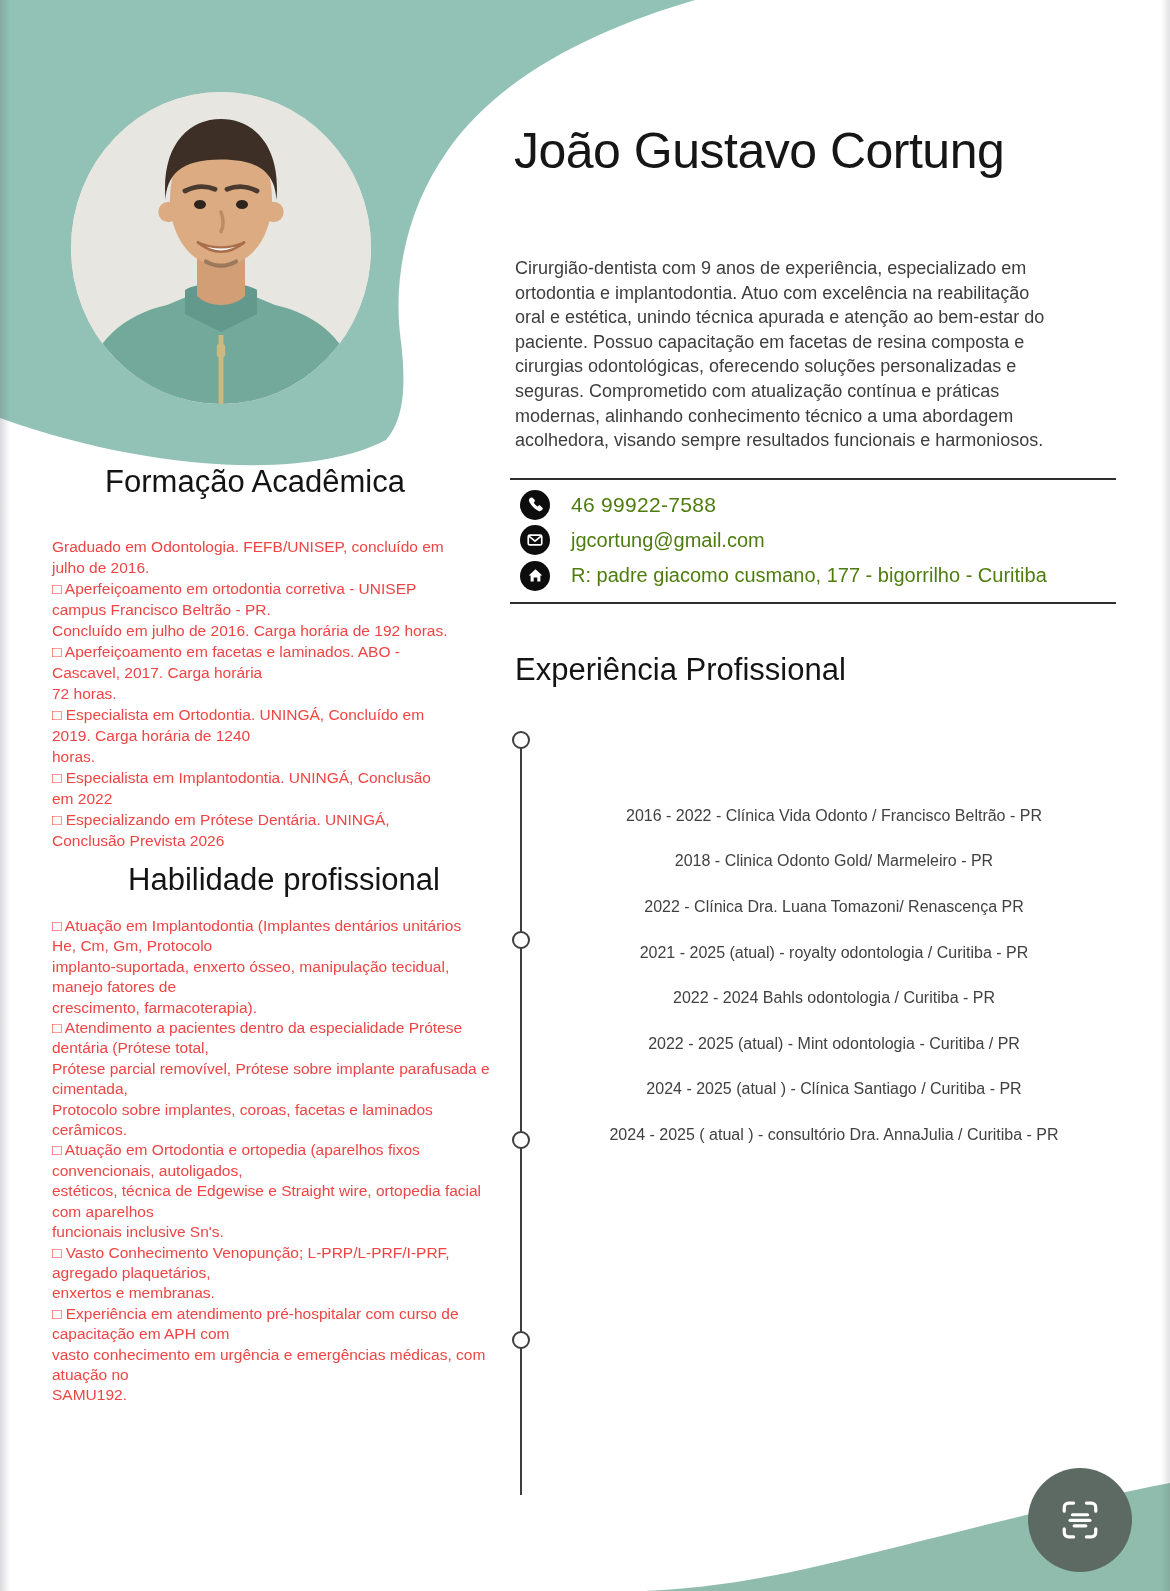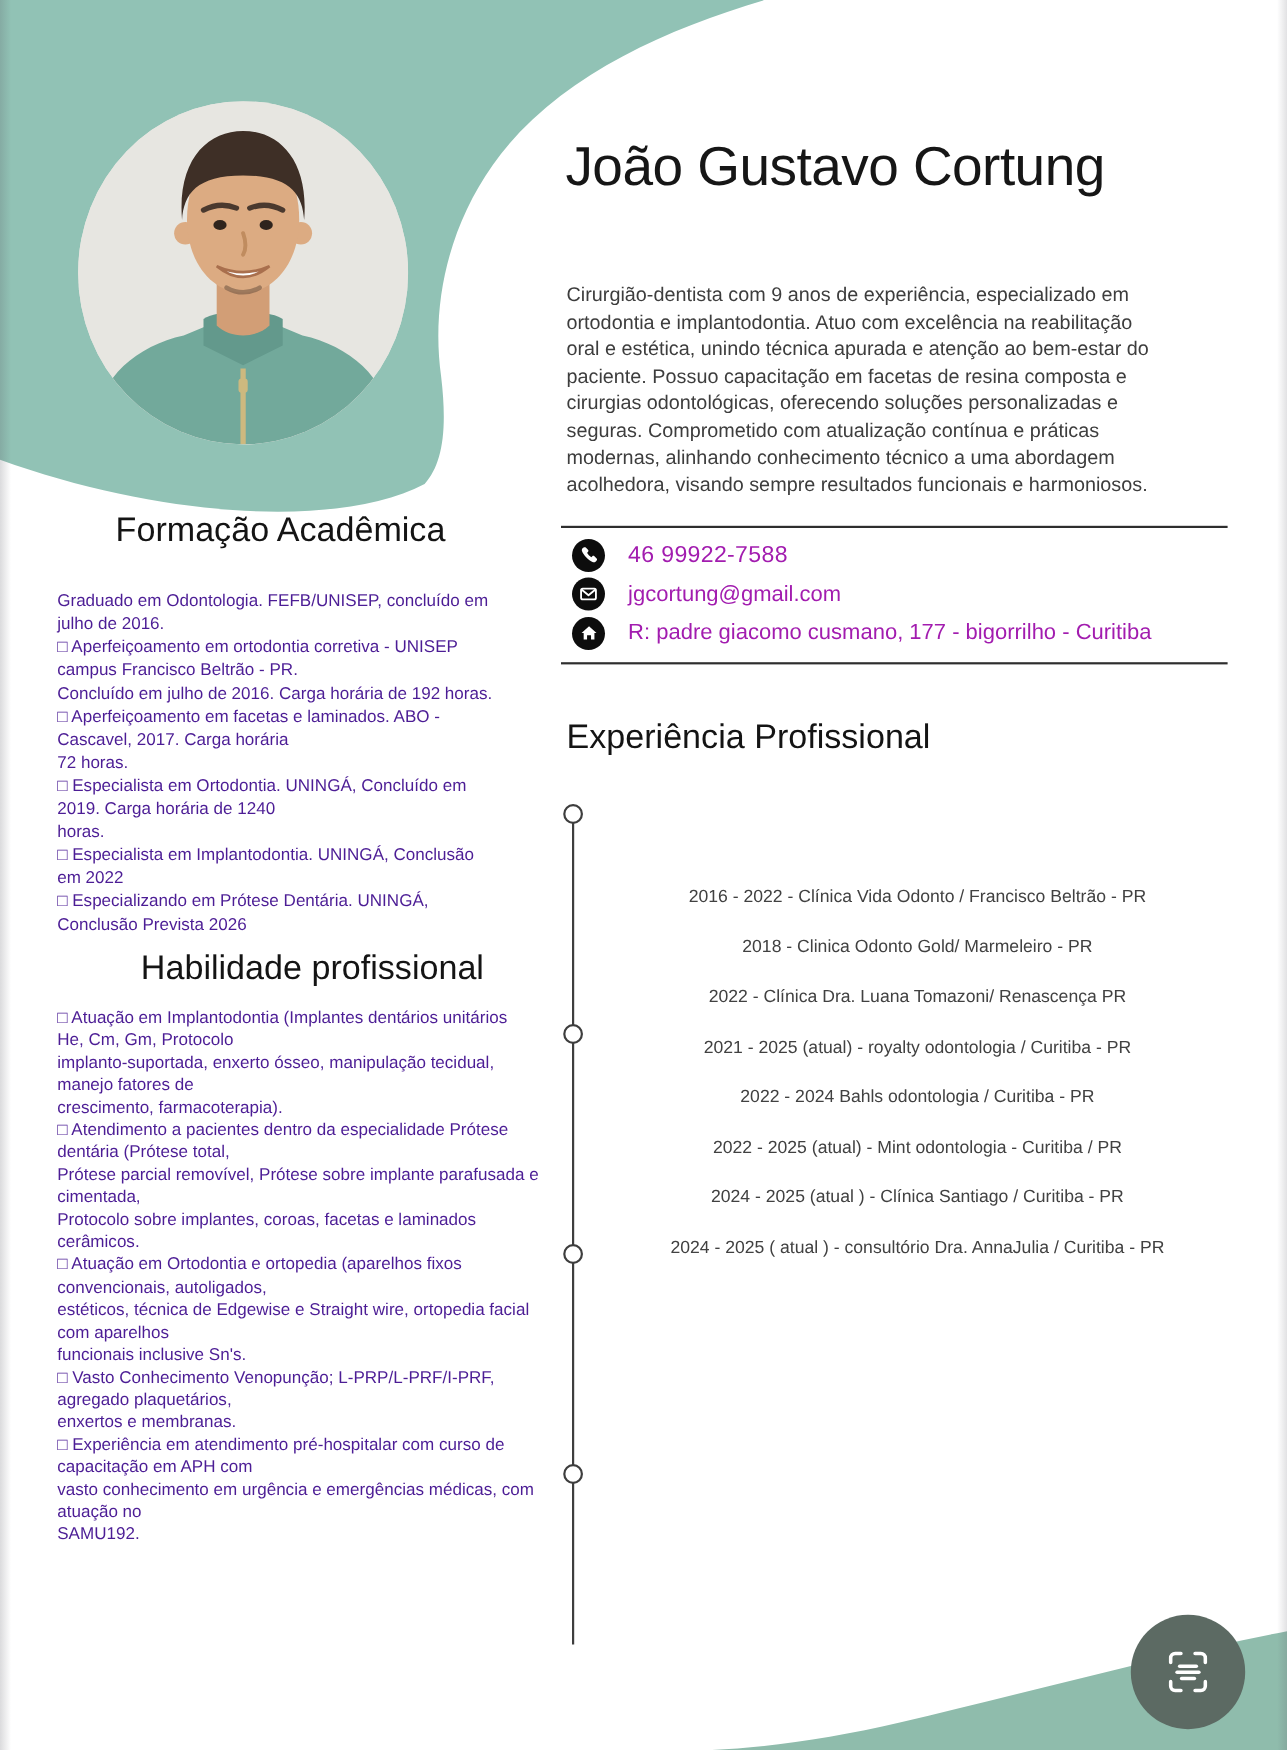--- a/index.html
+++ b/index.html
@@ -23,27 +23,27 @@
   .summary{
     position:absolute;left:515px;top:256px;width:600px;margin:0;
     font-size:18px;line-height:24.6px;color:#3d3d3d;white-space:pre-line;
   }
 
   .contact{position:absolute;left:510px;top:478px;width:606px;border-top:2px solid #2e2e2e;border-bottom:2px solid #2e2e2e;padding:7px 0 8px 0;}
   .c-row{display:flex;align-items:center;height:35.5px;}
   .c-ico{width:30px;height:30px;border-radius:50%;background:#0d0d0d;flex:0 0 30px;margin-left:10px;
          display:flex;align-items:center;justify-content:center;}
   .c-ico svg{display:block;}
-  .c-text{margin-left:21px;font-size:20px;color:#a21caf;text-align:right;}
+  .c-text{margin-left:21px;font-size:20px;color:#4d7c0f;text-align:right;}
   .c-text.phone{font-size:21px;letter-spacing:.3px;}
 
   .col-head{position:absolute;margin:0;font-size:31px;font-weight:400;color:#141414;text-align:center;}
   .edu-head{left:40px;top:464px;width:430px;}
   .skill-head{left:64px;top:862px;width:440px;}
-  .body-text{position:absolute;left:52px;width:470px;color:#4c1d95;font-size:15.5px;}
+  .body-text{position:absolute;left:52px;width:470px;color:#ef4444;font-size:15.5px;}
   .edu-text{top:536px;line-height:21px;}
   .skill-text{top:916px;line-height:20.4px;}
   .body-text p{margin:0;white-space:pre-line;}
 
   .exp-head{position:absolute;left:515px;top:652px;margin:0;font-size:31px;font-weight:400;color:#141414;}
   .tl-line{position:absolute;left:520px;top:740px;width:2px;height:755px;background:#3e3e3e;}
   .tl-dot{position:absolute;left:512px;width:14px;height:14px;border:2.5px solid #3e3e3e;border-radius:50%;background:#ffffff;}
   .tl-entries{position:absolute;left:538px;top:793px;width:592px;}
   .tl-entry{height:45.6px;display:flex;align-items:center;justify-content:center;
             font-size:16px;color:#414141;white-space:nowrap;}

